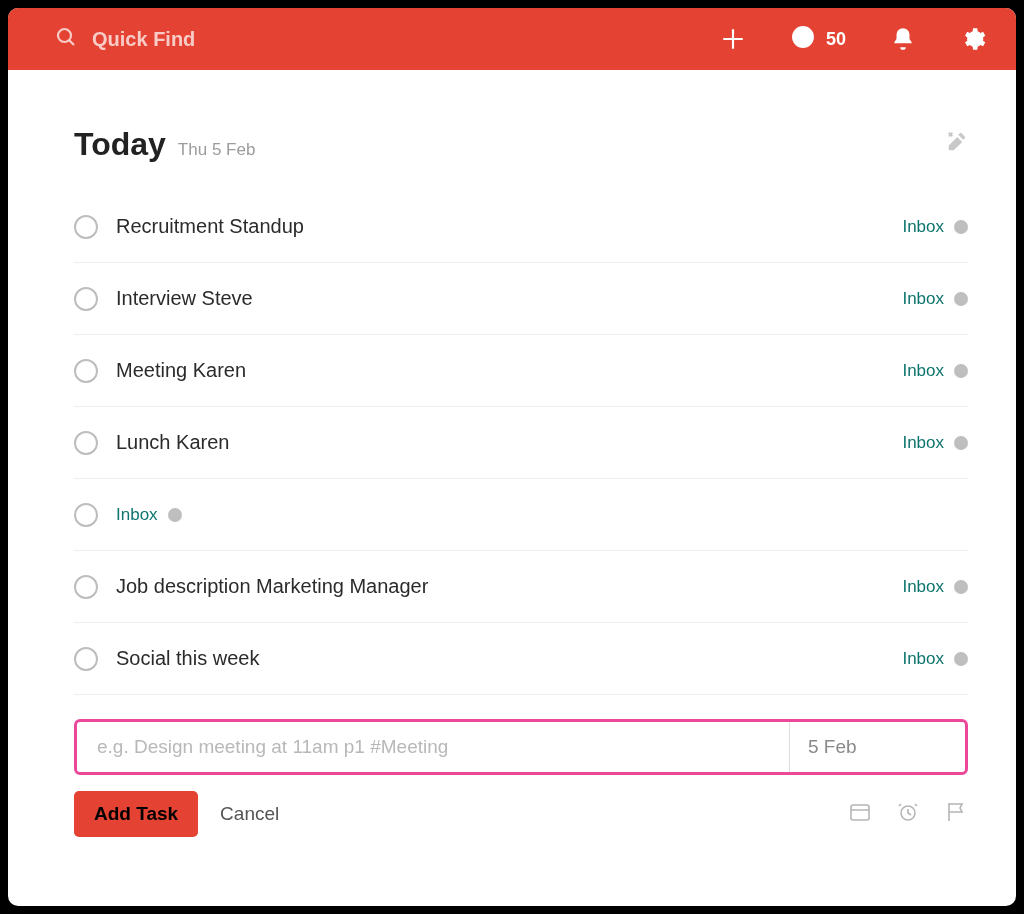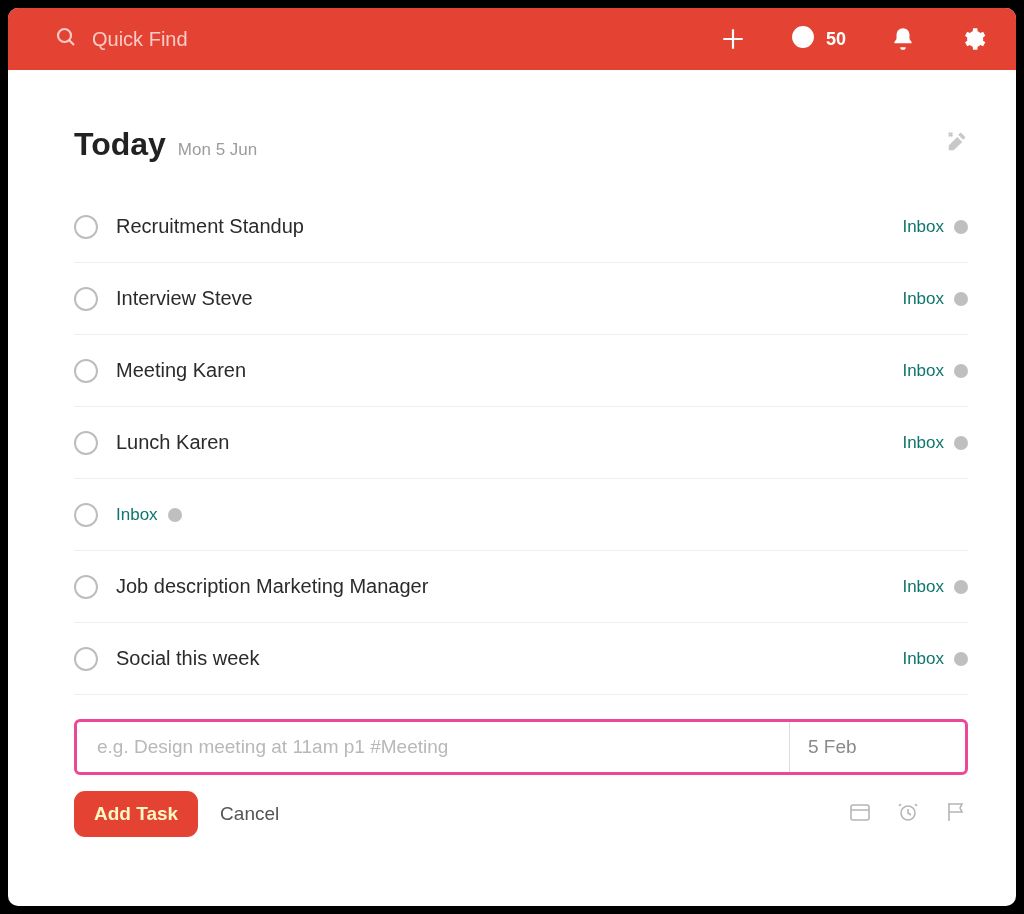--- a/index.html
+++ b/index.html
@@ -28,21 +28,21 @@
     padding: 0 30px 0 46px;
     color: #fff;
   }
   .search-area {
     display: flex;
     align-items: center;
     gap: 14px;
     opacity: 0.85;
   }
   .search-area svg { width: 24px; height: 24px; }
-  .search-text { font-size: 20px; color: rgba(255,255,255,0.85); }
+  .search-text { font-size: 20px; color: rgba(255,255,255,0.85); font-weight: bold; }
   .header-spacer { flex: 1; }
   .header-actions {
     display: flex;
     align-items: center;
     gap: 44px;
   }
   .header-actions .icon { display: flex; align-items: center; }
   .header-actions svg { width: 26px; height: 26px; fill: #fff; }
   .karma { display: flex; align-items: center; gap: 10px; }
   .karma-count { font-weight: 700; font-size: 18px; color: #fff; }
@@ -133,23 +133,23 @@
     text-align: center;
   }
 
   .add-actions {
     display: flex;
     align-items: center;
     margin-top: 16px;
   }
   .btn-add {
     background: #e44232;
-    color: #fef9c3;
+    color: #000000;
     border: none;
-    border-radius: 11px;
+    border-radius: 5px;
     font-size: 19px;
     font-weight: 600;
     padding: 12px 20px;
     cursor: pointer;
   }
   .btn-cancel {
     background: none;
     border: none;
     font-size: 19px;
     color: #555;
@@ -205,21 +205,21 @@
         <svg viewBox="0 0 24 24">
             <path d="M12 8a4 4 0 1 0 0 8 4 4 0 0 0 0-8zm9.4 4a7.5 7.5 0 0 0-.15-1.5l2.1-1.6-2-3.5-2.5 1a7.6 7.6 0 0 0-2.6-1.5L16 2h-4l-.25 2.9a7.6 7.6 0 0 0-2.6 1.5l-2.5-1-2 3.5 2.1 1.6A7.5 7.5 0 0 0 6.6 12c0 .5.05 1 .15 1.5l-2.1 1.6 2 3.5 2.5-1a7.6 7.6 0 0 0 2.6 1.5L12 22h4l.25-2.9a7.6 7.6 0 0 0 2.6-1.5l2.5 1 2-3.5-2.1-1.6c.1-.5.15-1 .15-1.5z"></path>
           </svg>
       </span>
     </div>
   </div>
 
   <div class="content">
     <div class="title-row">
       <h1>Today</h1>
-      <span class="title-date">Mon 5 Jun</span>
+      <span class="title-date">Thu 5 Feb</span>
       <div class="title-spacer"></div>
       <span class="tools-icon">
         <svg viewBox="0 0 24 24">
             <path d="M20.7 7.3l-4-4a1 1 0 0 0-1.4 0l-2 2 5.4 5.4 2-2a1 1 0 0 0 0-1.4zM3 17l9.3-9.3 5.4 5.4L8.4 22H3v-5z" fill="#c8c8c8"></path>
             <path d="M3 3l4 4M7 3L3 7" stroke="#c8c8c8" stroke-width="2"></path>
           </svg>
       </span>
     </div>
 
     <div class="task-list" id="task-list">

